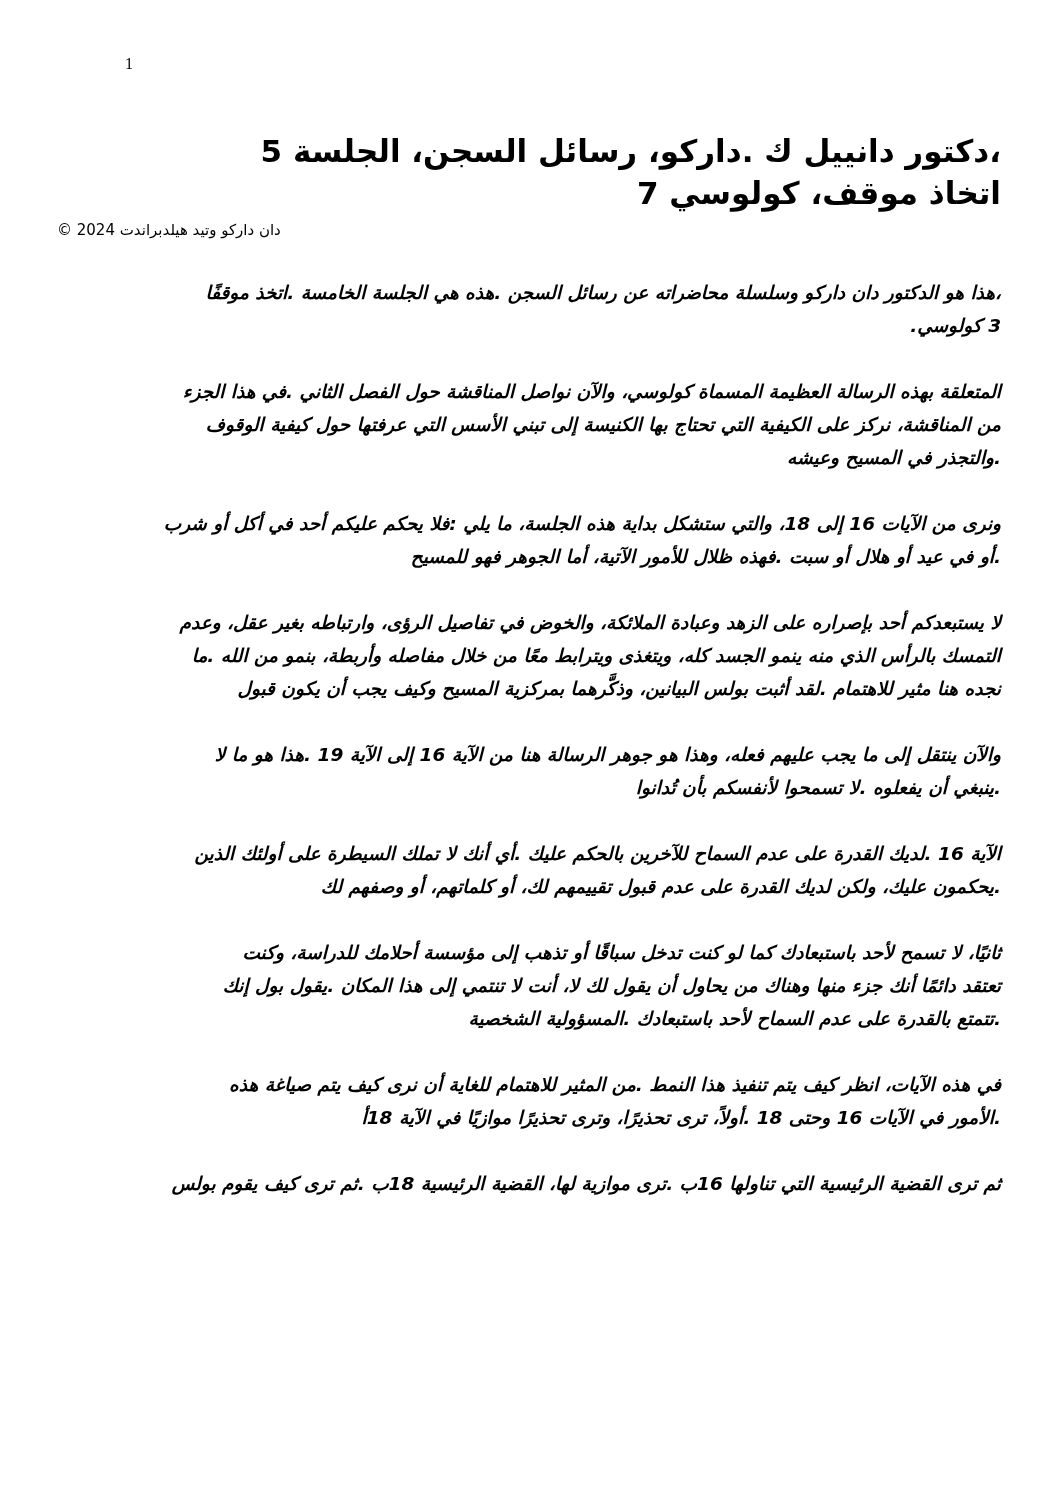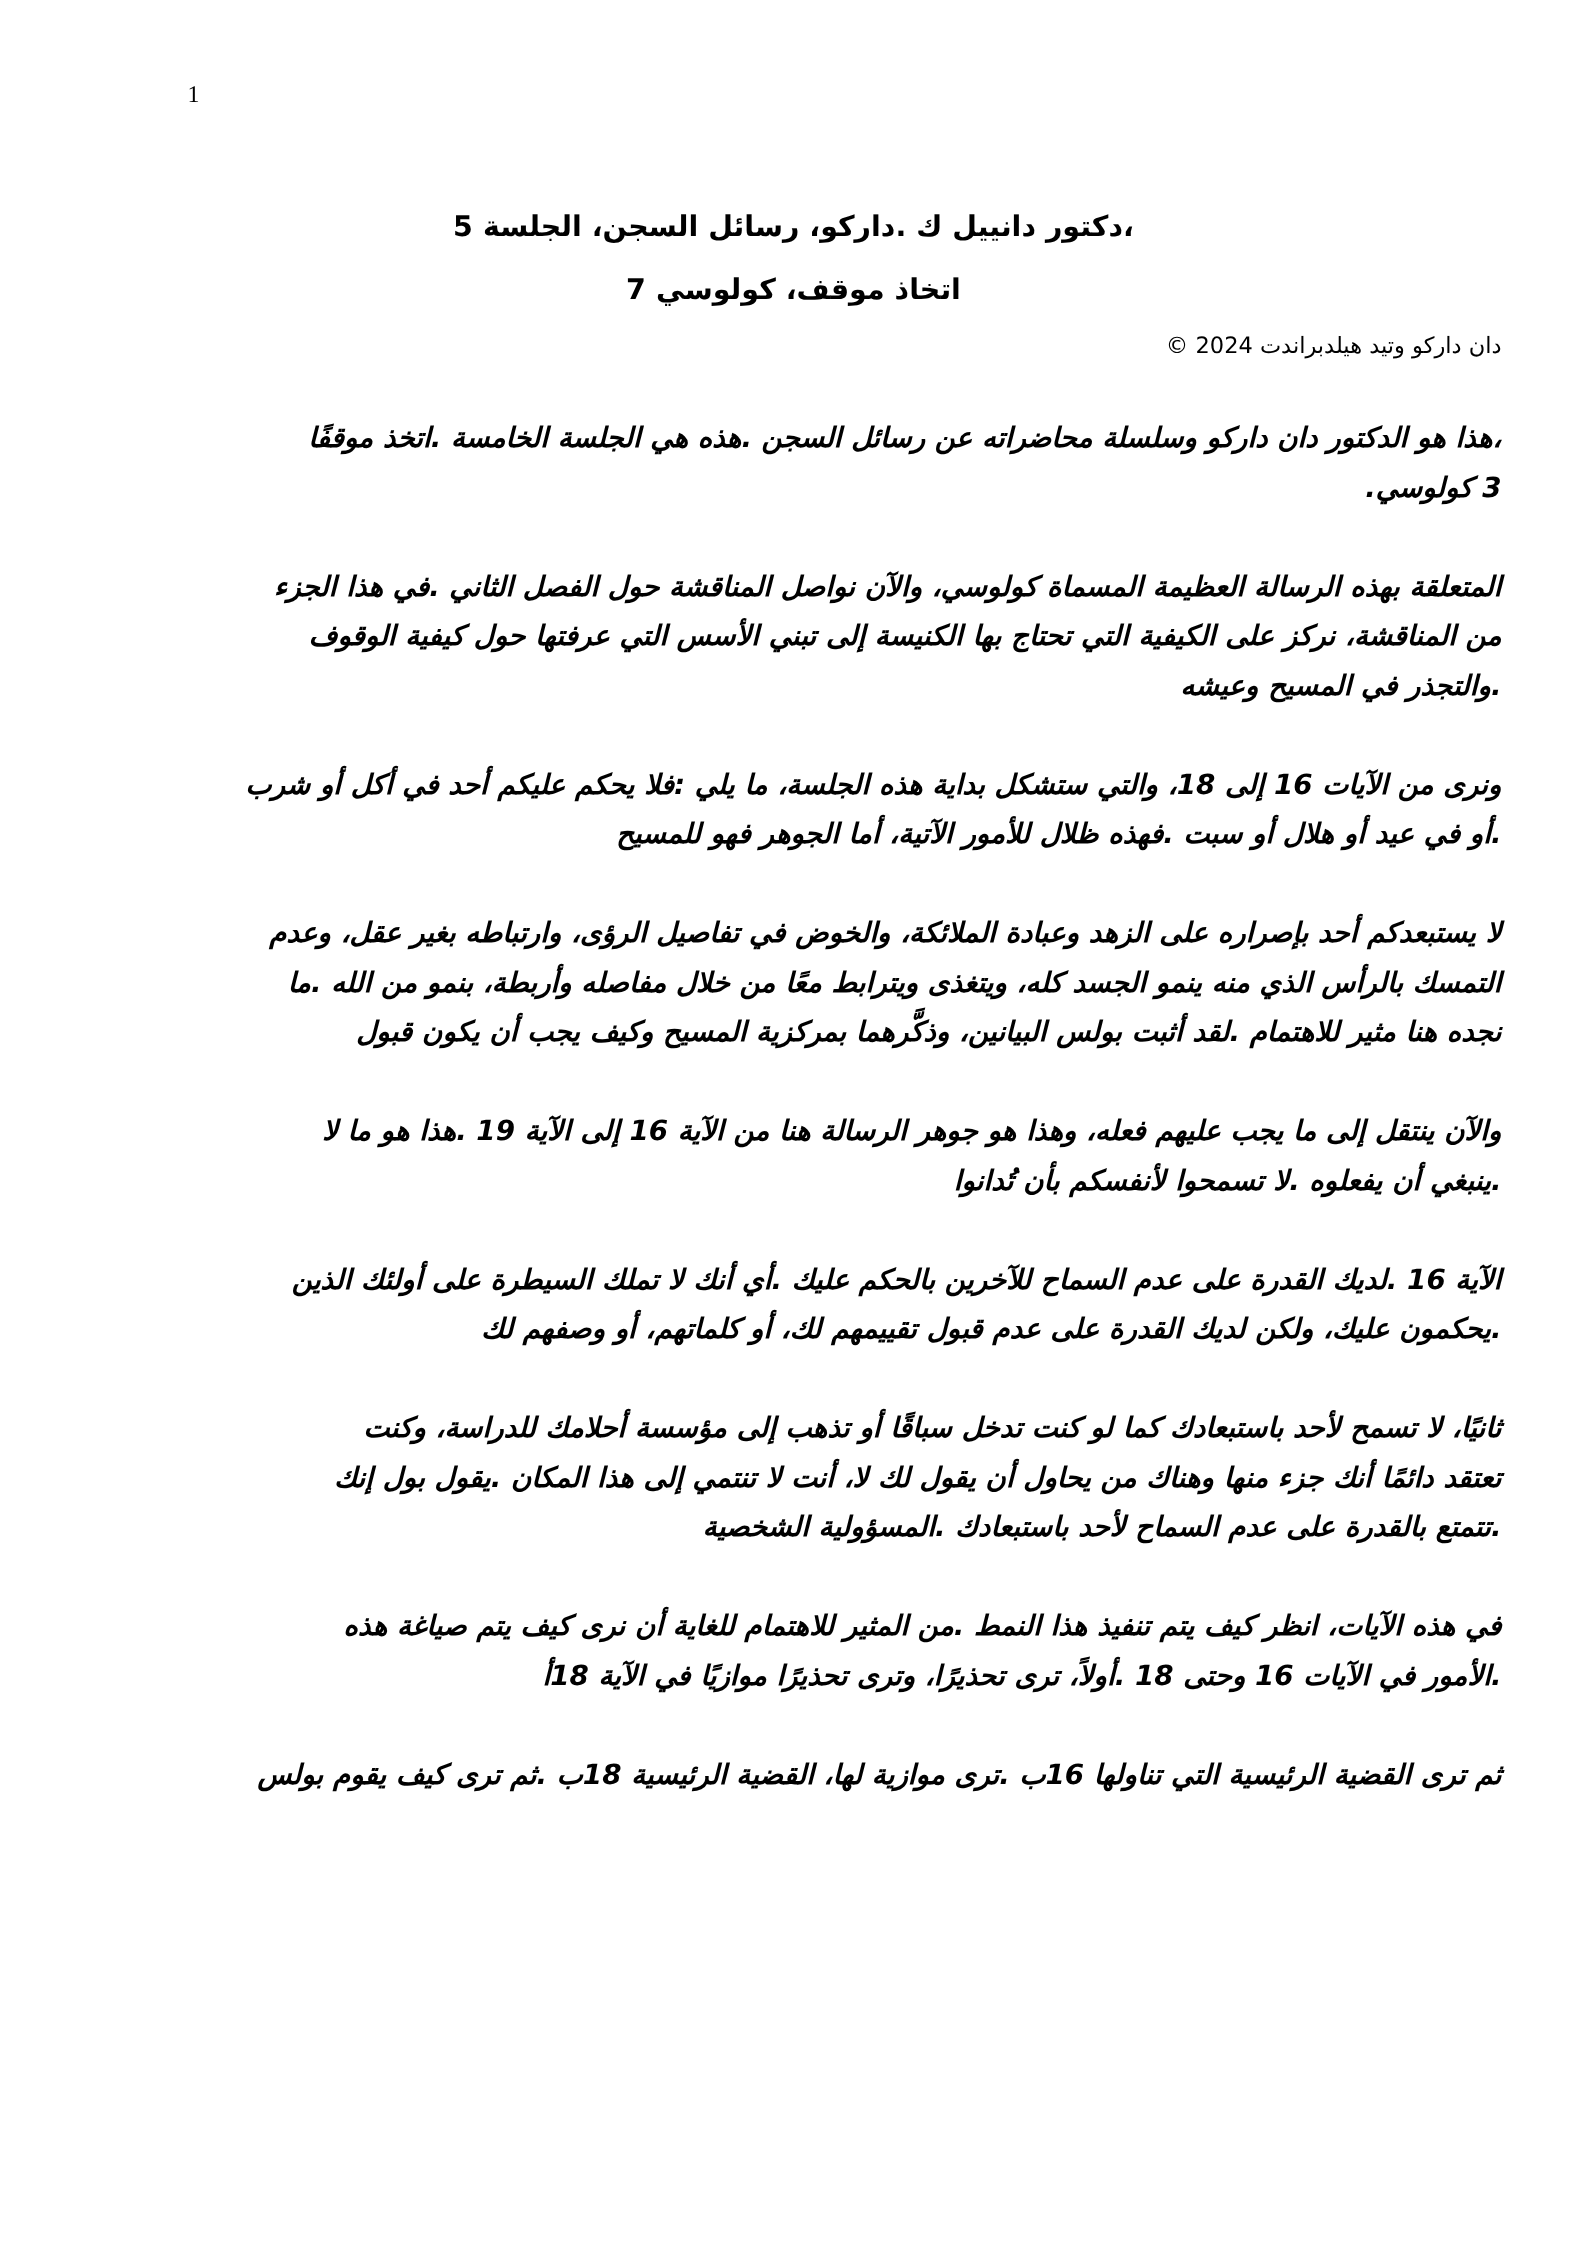--- a/index.html
+++ b/index.html
@@ -26,30 +26,29 @@
     font-weight: normal;
   }
   .content {
     position: absolute;
     top: 130px;
     right: 57px;
     left: 57px;
     direction: rtl;
   }
   .title {
-    text-align: center;
-    font-size: 19px;
+    font-size: 31px;
     font-weight: bold;
     line-height: 42px;
   }
   .title-line {
     direction: rtl;
   }
   .copyright {
-    text-align: right;
+    text-align: left;
     font-size: 15px;
     font-weight: normal;
     margin-top: 7px;
     letter-spacing: 0.5px;
     font-family: "DejaVu Sans", "Liberation Serif", sans-serif;
   }
   .paragraphs {
     margin-top: 37px;
     font-size: 18.5px;
     font-weight: bold;

